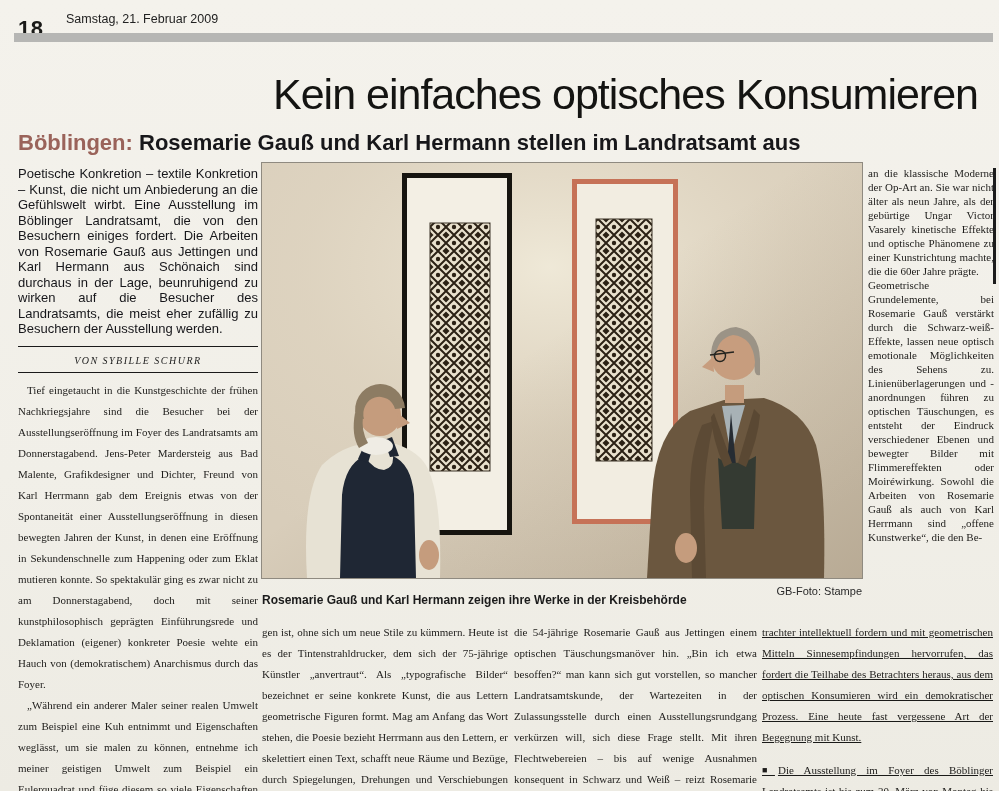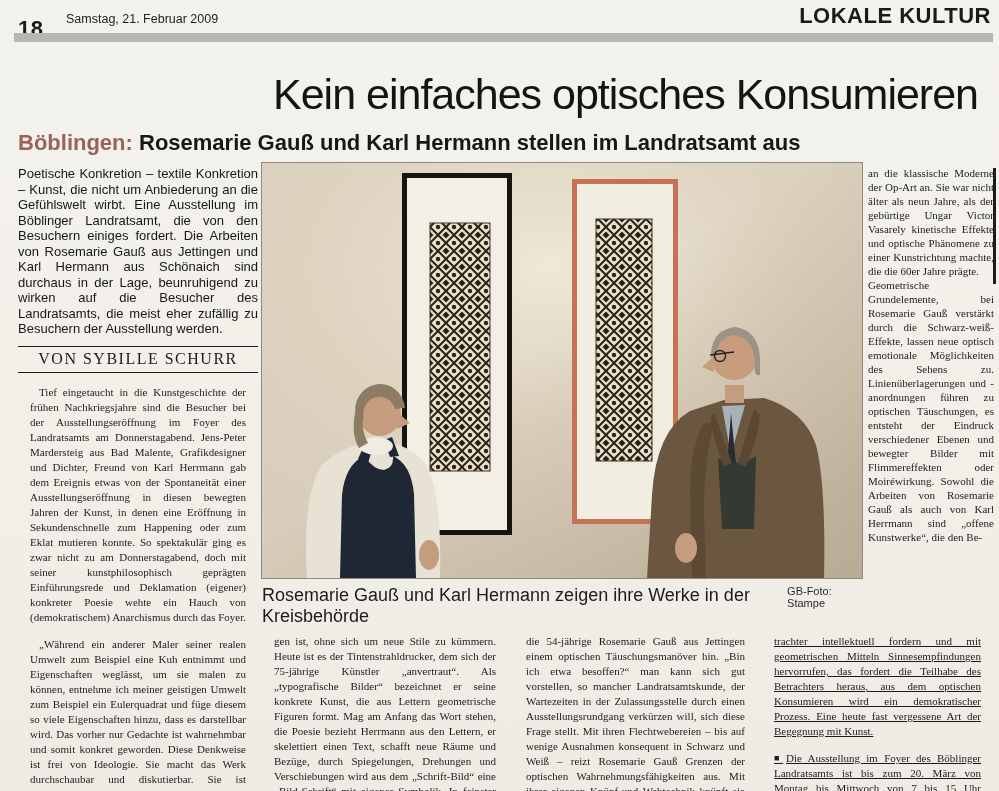--- a/index.html
+++ b/index.html
@@ -16,28 +16,28 @@
   
   .headline{position:absolute;left:8px;top:70px;width:970px;font-size:43px;font-weight:400;
     letter-spacing:-1px;color:#141412;white-space:nowrap;text-align:right;}
   .subhead{position:absolute;left:18px;top:130px;width:960px;font-size:22px;font-weight:bold;color:#17171a;}
   .subhead .loc{color:#9a635a;}
   
   .col1{position:absolute;left:18px;top:166px;width:240px;height:625px;overflow:hidden;}
   .lead{font-size:13px;line-height:15.5px;font-weight:normal;text-align:justify;margin:0;color:#16161a;}
   .byline-wrap{margin:9px 0 7px 0;border-top:1px solid #1a1a1a;border-bottom:1px solid #1a1a1a;
     padding:3px 0 4px 0;text-align:center;}
-  .byline{font-family:"Liberation Serif",serif;font-size:16px;letter-spacing:1.5px;color:#1c1c1c;}
-  .serif{font-family:"Liberation Serif",serif;font-size:11px;line-height:15px;text-align:justify;
-    color:#1d1c1a;margin:12px;}
+  .byline{font-family:"Liberation Serif",serif;font-size:10px;letter-spacing:1.5px;color:#1c1c1c;font-style:italic;}
+  .serif{font-family:"Liberation Serif",serif;font-size:11px;line-height:21px;text-align:justify;
+    color:#1d1c1a;margin:0;}
   .serif.ind{text-indent:9px;}
   
   .photo{position:absolute;left:262px;top:163px;width:600px;height:415px;outline:1px solid #8f8a80;}
   .caption-row{position:absolute;left:262px;top:585px;width:600px;display:flex;justify-content:space-between;}
-  .caption{font-size:18px;font-weight:normal;color:#1b1b1b;}
+  .caption{font-size:12px;font-weight:bold;color:#1b1b1b;margin-top:8px;}
   .credit{font-size:11px;color:#2a2a2a;}
   
   .sidecol{position:absolute;left:868px;top:166px;width:126px;height:458px;overflow:hidden;}
   .sidecol p{font-family:"Liberation Serif",serif;font-size:11px;line-height:14px;text-align:justify;
     color:#1d1c1a;margin:0;}
   
   .bcol{position:absolute;top:622px;height:169px;overflow:hidden;}
   .bcol2{left:262px;width:246px;}
   .bcol3{left:514px;width:243px;}
   .bcol4{left:762px;width:231px;text-decoration:underline;}
@@ -46,21 +46,20 @@
   
   .edge-line{position:absolute;right:3px;top:168px;width:3px;height:116px;background:#1c1c1c;}
 </style>
 </head>
 <body>
 
 <div class="page">
 
   <div class="hdr-num">18</div>
   <div class="hdr-date">Samstag, 21. Februar 2009</div>
-  <div class="hdr-section">LOKALE KULTUR</div>
   <div class="hdr-bar"></div>
 
   <div class="headline">Kein einfaches optisches Konsumieren</div>
   <div class="subhead"><span class="loc">Böblingen:</span><span> Rosemarie Gauß und Karl Hermann stellen im Landratsamt aus</span></div>
 
   <div class="col1">
     <p class="lead">Poetische Konkretion – textile Konkretion – Kunst, die nicht um Anbiederung an die Gefühlswelt wirbt. Eine Ausstellung im Böblinger Landratsamt, die von den Besuchern einiges fordert. Die Arbeiten von Rosemarie Gauß aus Jettingen und Karl Hermann aus Schönaich sind durchaus in der Lage, beunruhigend zu wirken auf die Besucher des Landratsamts, die meist eher zufällig zu Besuchern der Ausstellung werden.</p>
     <div class="byline-wrap">
       <span class="byline">VON SYBILLE SCHURR</span>
     </div>

